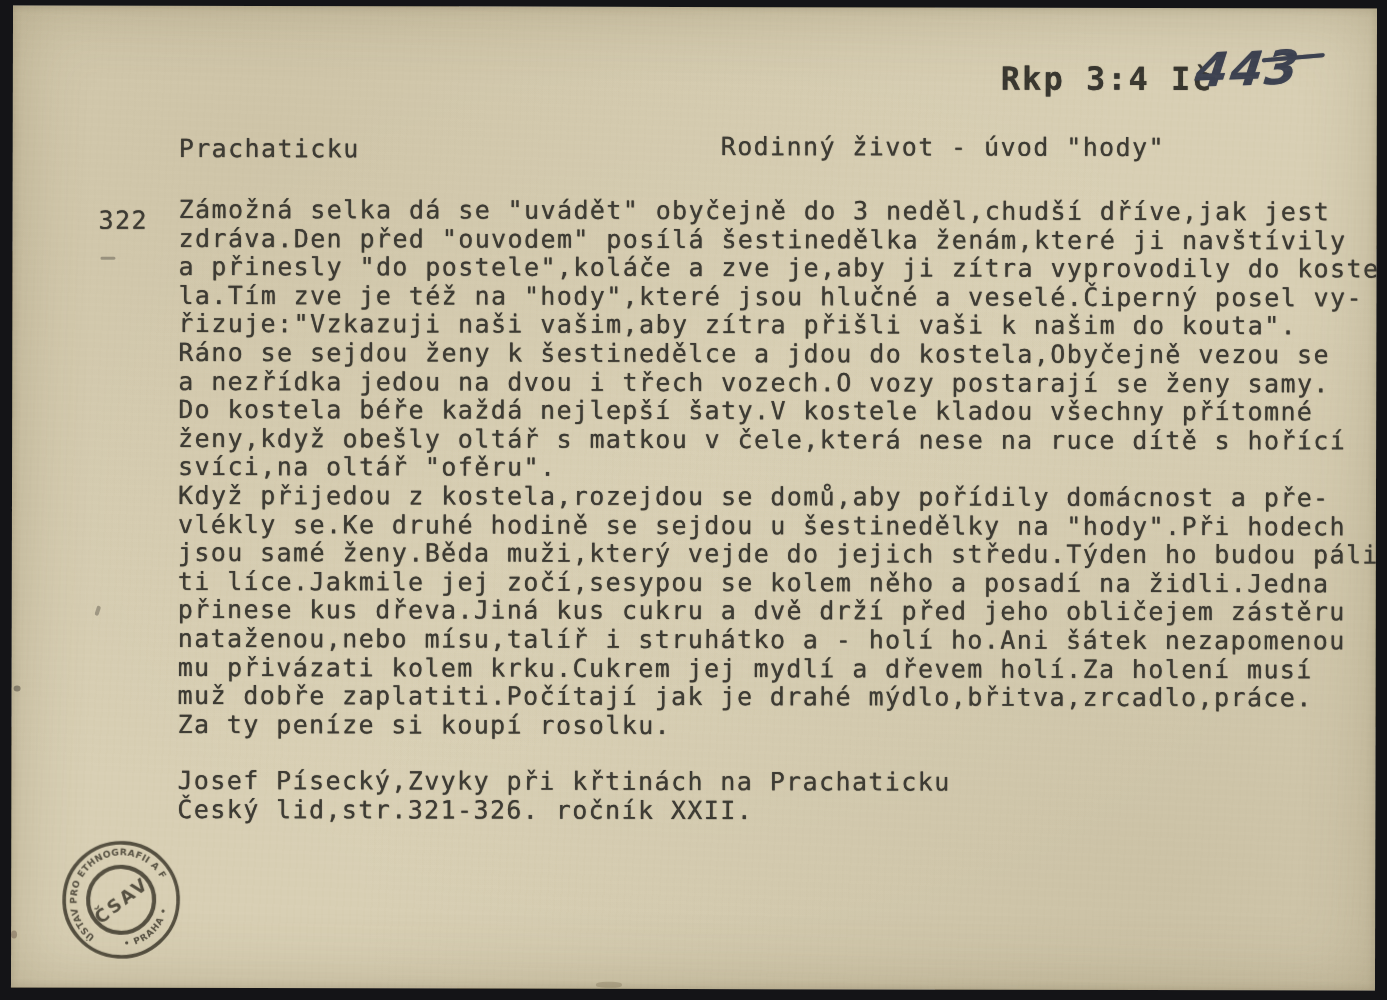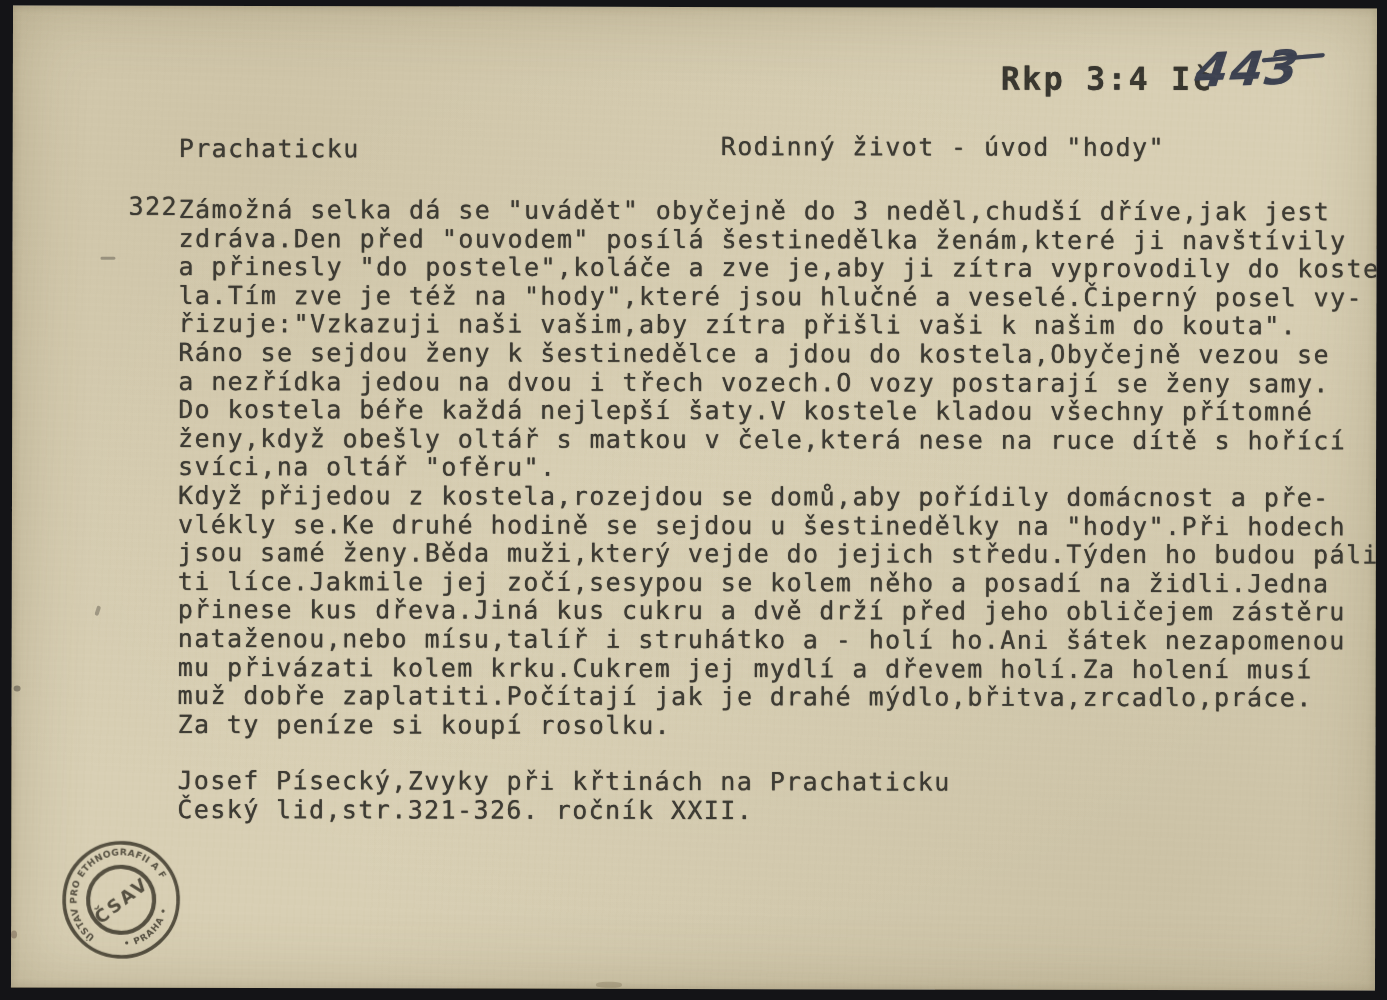--- a/index.html
+++ b/index.html
@@ -44,21 +44,21 @@
     text-shadow:0 0 1px rgba(55,60,80,.6);
   }
   .struck{position:relative;display:inline-block;}
   .struck::after{
     content:"";position:absolute;left:-4px;top:16px;width:62px;height:4px;
     background:#3c4150;border-radius:2px;transform:rotate(-3deg);
     box-shadow:0 0 1px rgba(55,60,80,.7);
   }
   .region{position:absolute;left:166px;top:128px;}
   .subject{position:absolute;left:708px;top:125px;}
-  .card-number{position:absolute;left:86px;top:186px;margin-left:30px;}
+  .card-number{position:absolute;left:86px;top:200px;}
   .body-text{position:absolute;left:166px;top:190px;}
   .typed-line{height:28.6px;line-height:28.6px;}
   .source1{position:absolute;left:166px;top:760px;}
   .source2{position:absolute;left:166px;top:789px;}
   .stamp{
     position:absolute;left:28px;top:812px;width:164px;height:164px;
     filter:blur(0.6px) opacity(0.82);mix-blend-mode:multiply;
   }
   .stamp text{
     font-family:"DejaVu Sans","Liberation Sans",sans-serif;

